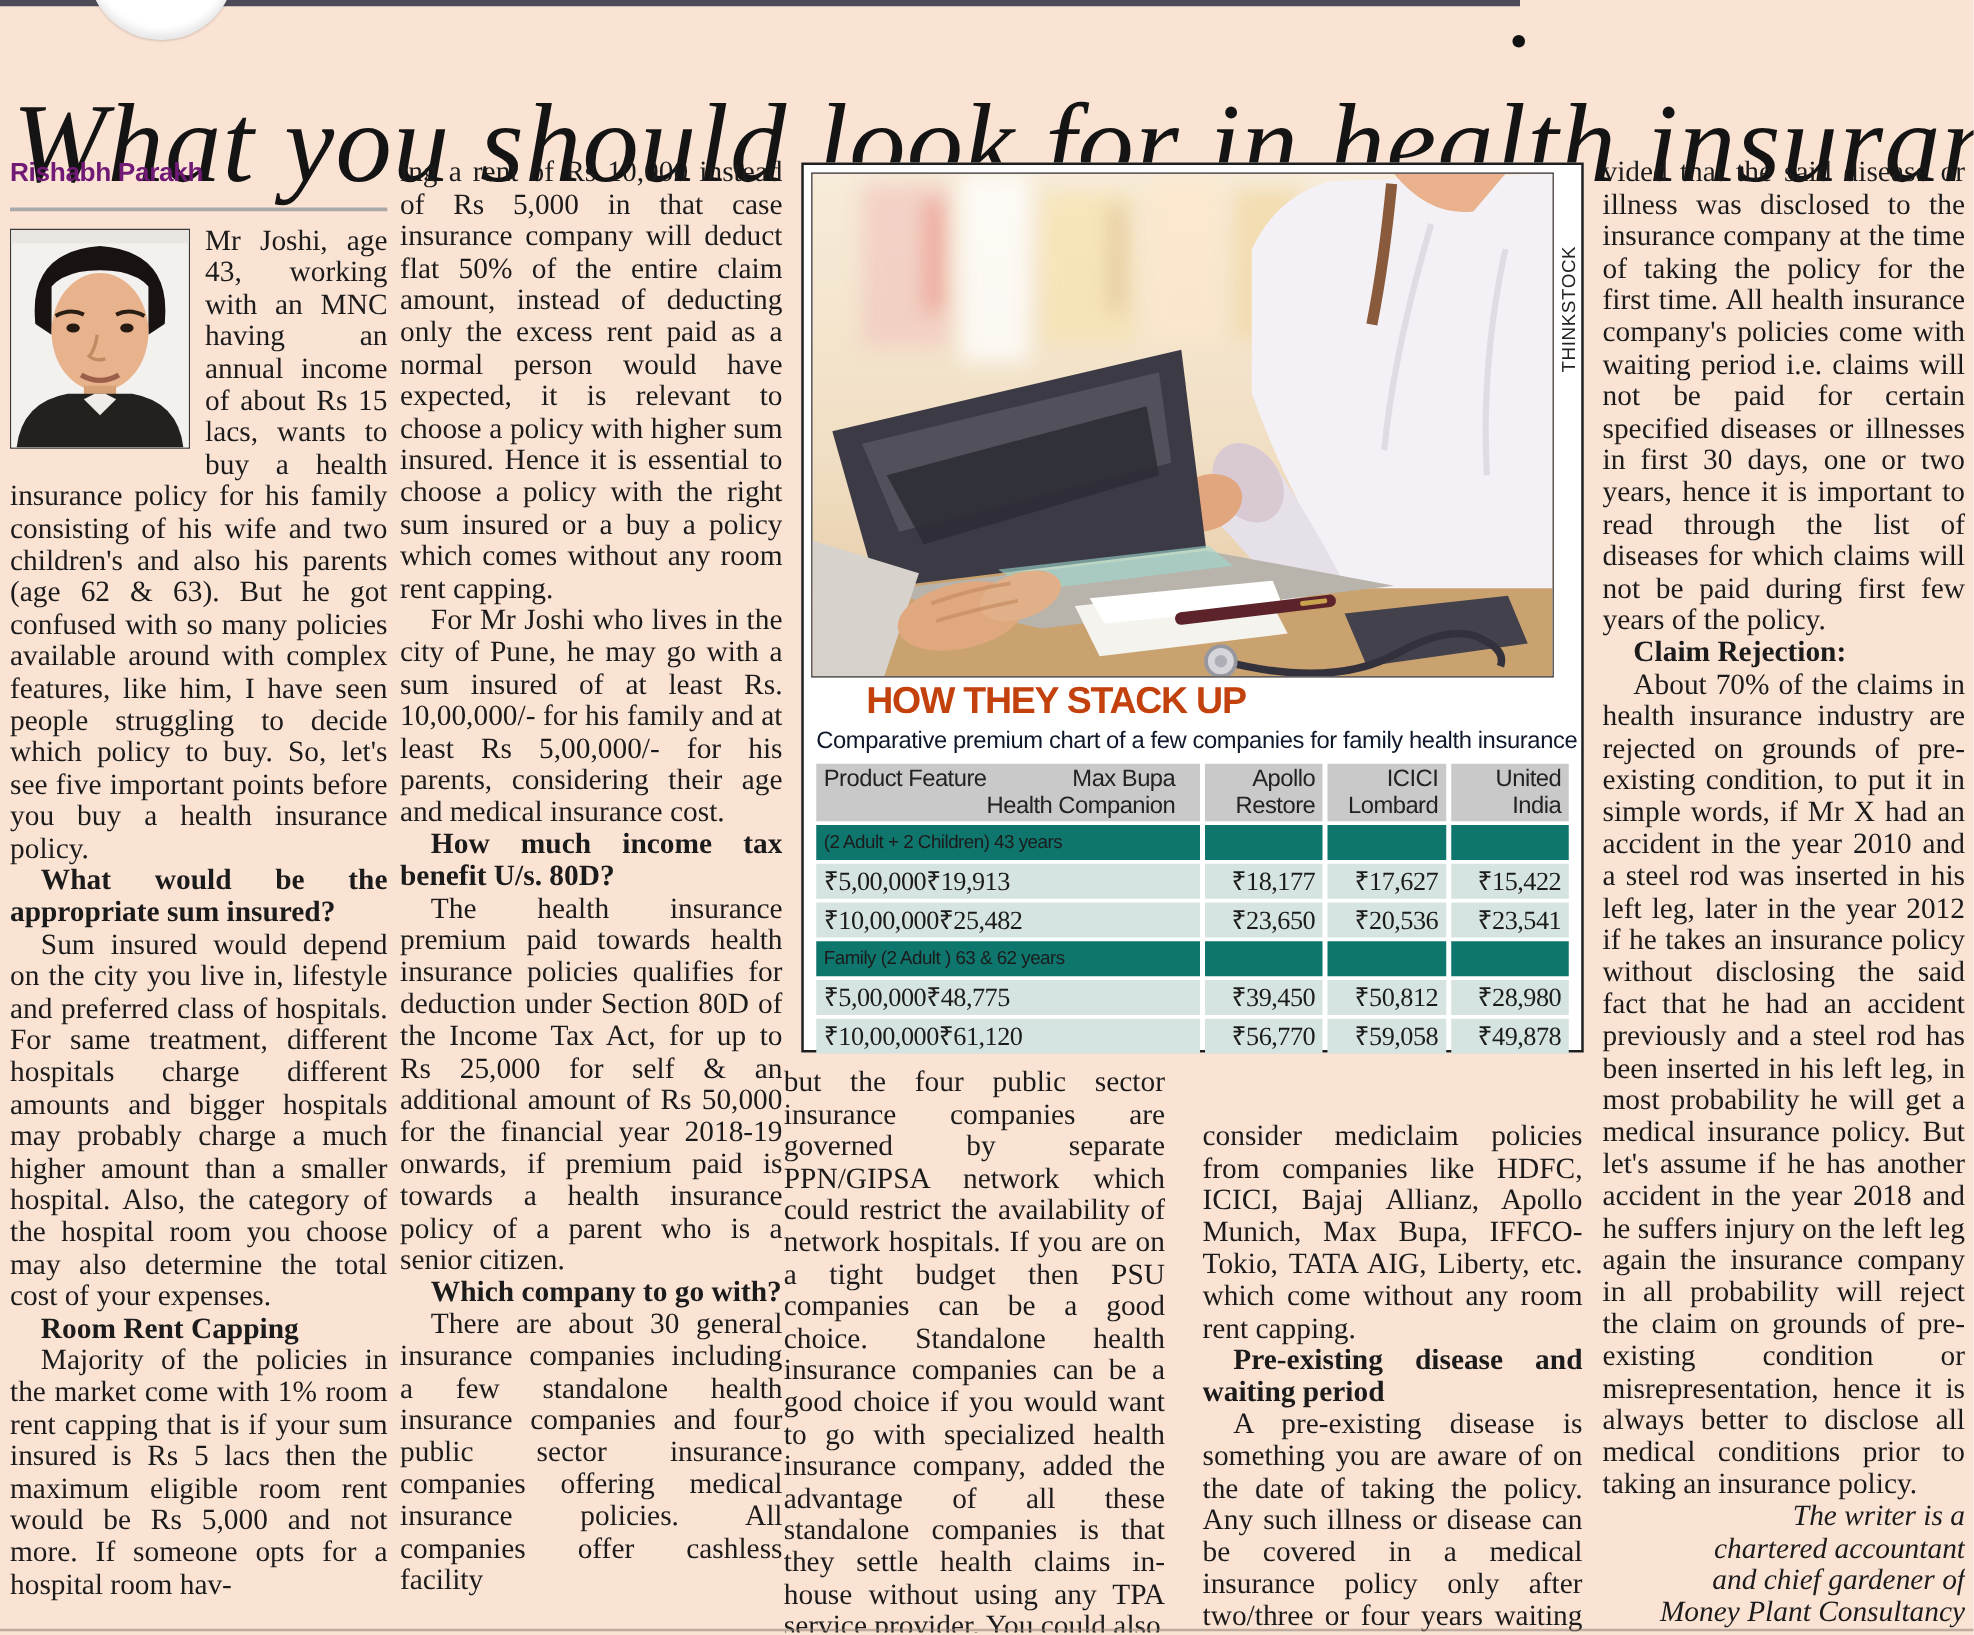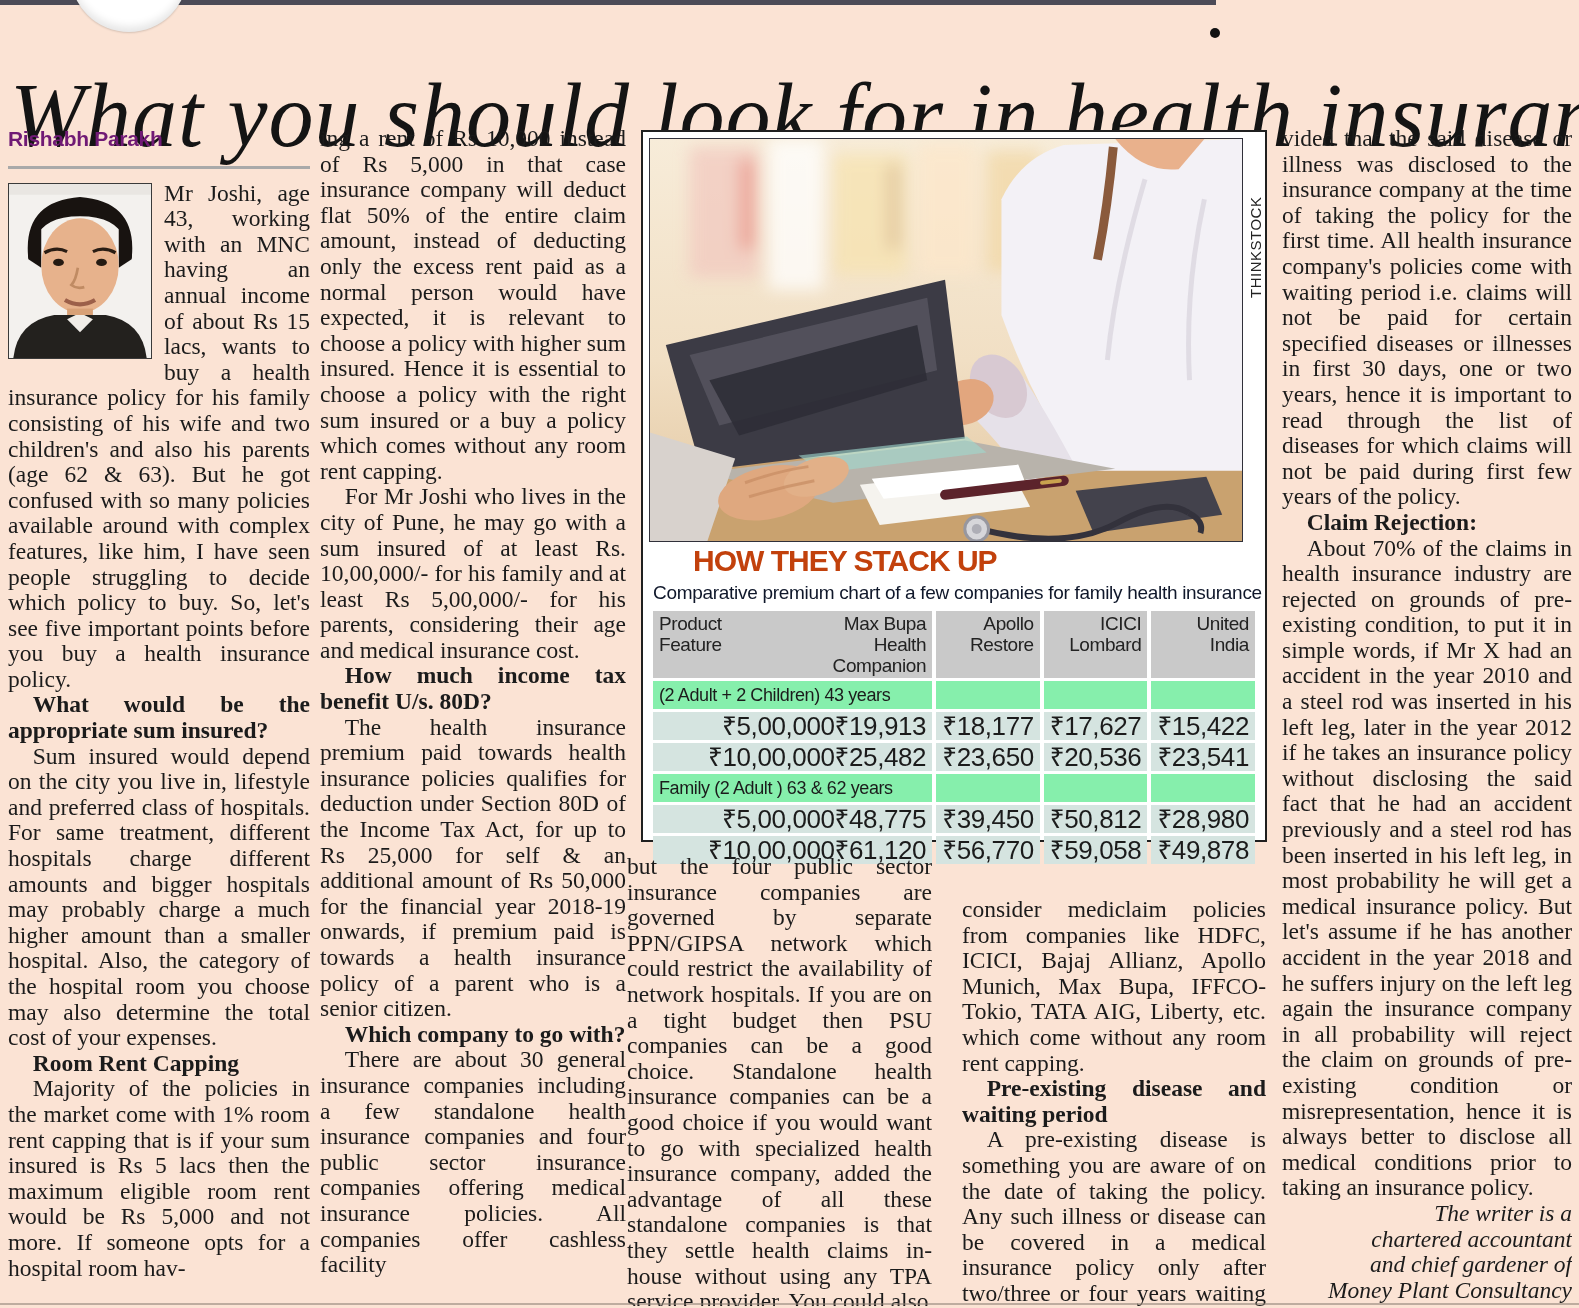--- a/index.html
+++ b/index.html
@@ -34,23 +34,23 @@
         writing-mode:vertical-rl;transform:rotate(180deg);}
   .media-title{position:absolute;left:10px;top:412px;font-family:"Liberation Sans",sans-serif;
         font-weight:bold;font-size:30px;letter-spacing:-1px;color:#c2410c;margin-left:40px;}
   .media-sub{position:absolute;left:10px;top:450px;font-family:"Liberation Sans",sans-serif;
         font-size:19px;letter-spacing:-0.3px;color:#0f172a;}
   .premium-table{position:absolute;left:6px;top:476px;width:610px;
         border-collapse:separate;border-spacing:4px 3px;
         font-family:"Liberation Sans",sans-serif;letter-spacing:-0.4px;}
   .premium-table td{padding:2px 6px;vertical-align:top;}
   .t-head td{background:#c9c9c9;font-size:19px;line-height:21px;color:#222;}
-  .t-section td{background:#86efac;font-size:18px;line-height:24px;margin-top:25px;}
-  .t-data td{background:#d5e4e0;font-size:26px;line-height:24px;}
-  .cell-wide{display:flex;justify-content:flex-end;}
+  .t-section td{background:#0f766e;font-size:15px;line-height:24px;margin-top:25px;}
+  .t-data td{background:#d5e4e0;font-size:21px;line-height:24px;font-family:Liberation Serif, serif;}
+  .cell-wide{display:flex;justify-content:flex-start;}
   .pre{white-space:pre-line;}
   .right{text-align:right;}
   .num{text-align:right;}
   .bottom-rule{position:absolute;left:0;top:1303px;width:1579px;height:2px;background:#8d7f73;opacity:.55;}
 </style>
 </head>
 <body>
 
 <div class="page">
 

